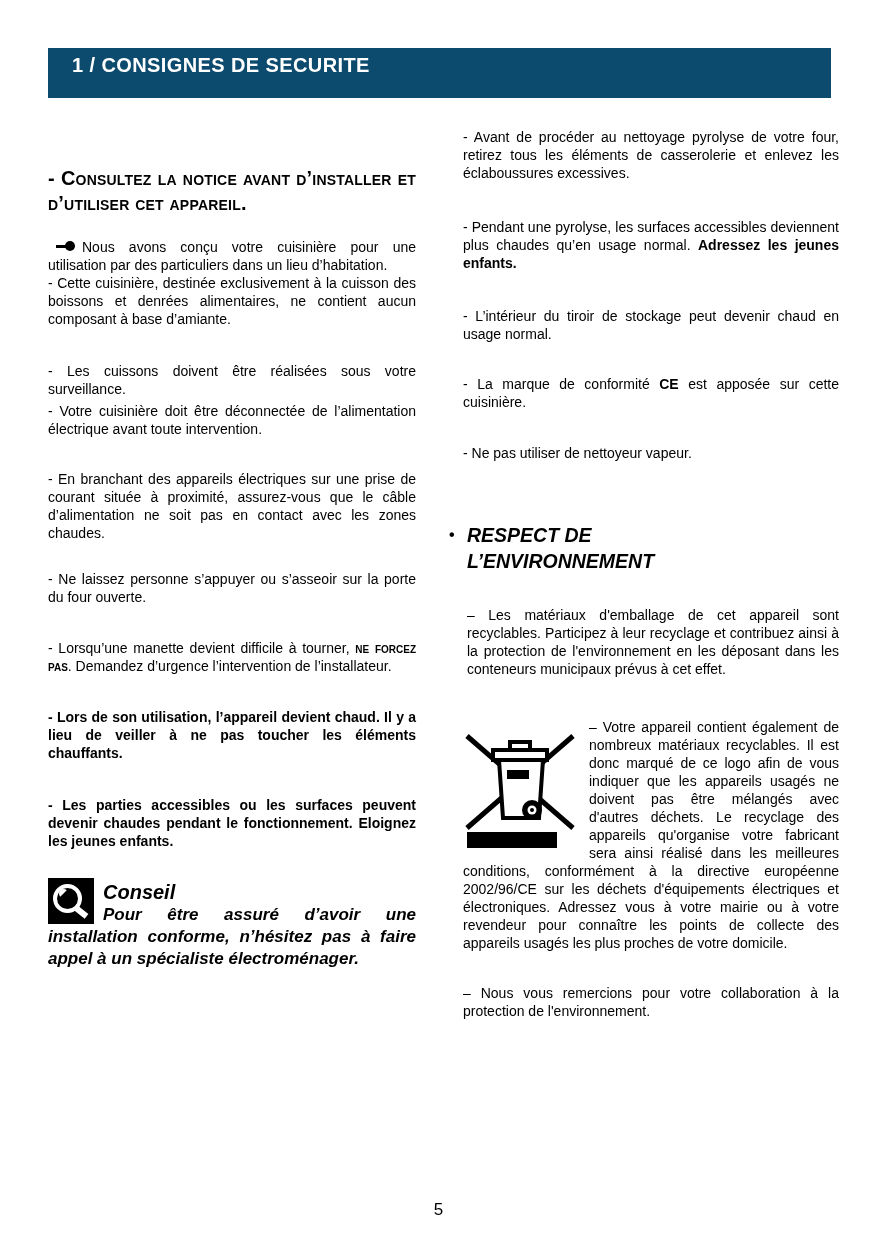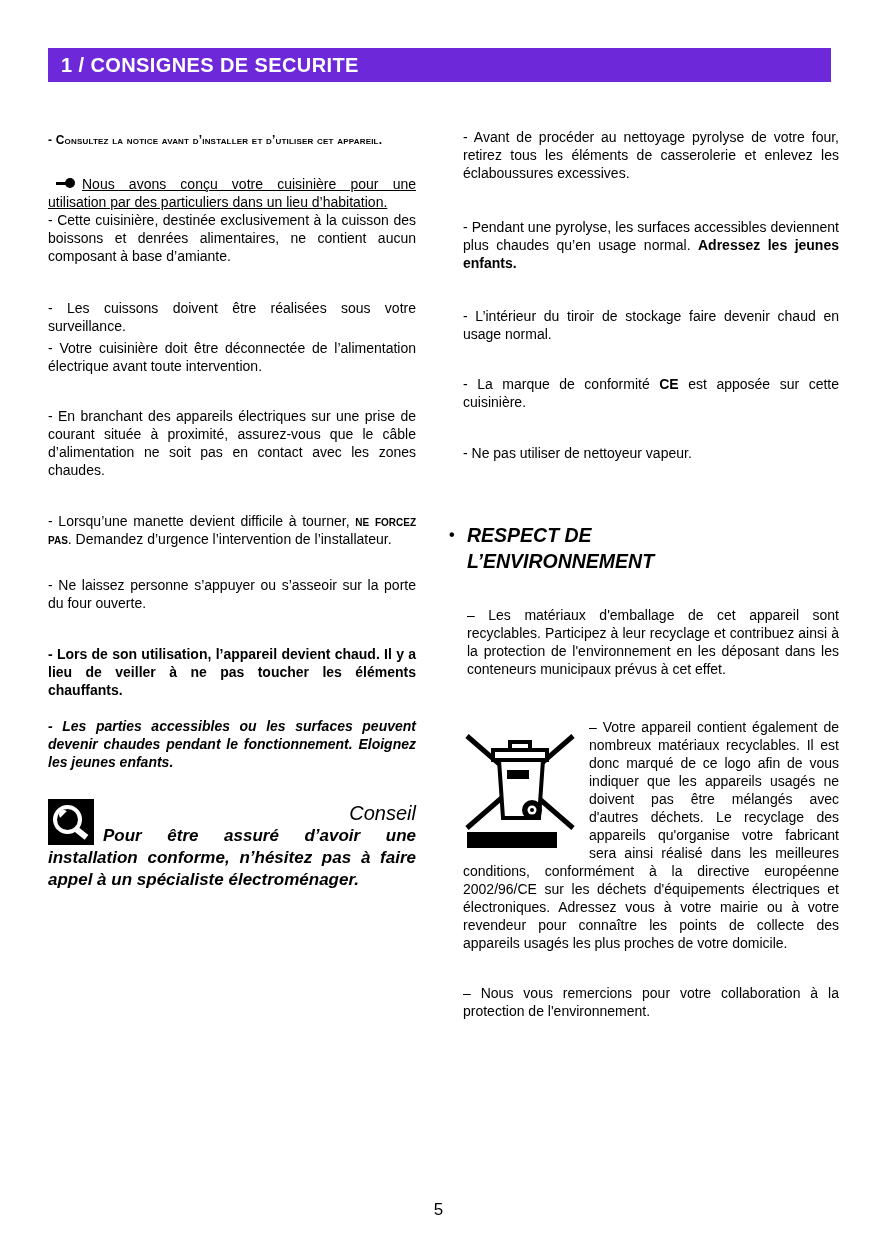--- a/index.html
+++ b/index.html
@@ -6,42 +6,42 @@
   .page{
     position:relative;
     width:877px;height:1241px;
     background:#ffffff;
     margin:0 auto;
     font-family:"Liberation Sans","DejaVu Sans",sans-serif;
     color:#000;
     overflow:hidden;
   }
   .header-bar{
-    position:absolute;left:48px;top:48px;width:783px;height:34px;
-    background:#6d28d9;color:#fff;
+    position:absolute;left:48px;top:48px;width:783px;height:50px;
+    background:#0c4a6e;color:#fff;
     font-size:20px;font-weight:bold;line-height:34px;
-    padding-left:13px;box-sizing:border-box;
+    padding-left:24px;box-sizing:border-box;
     letter-spacing:0.4px;
   }
   .columns{
     position:absolute;left:48px;top:82px;
     display:flex;
     padding-top:46px;
   }
   .col-left{width:368px;margin-right:47px;}
   .col-right{width:376px;}
   p.t{
     margin:0;
     font-size:14px;line-height:18px;
     text-align:justify;
     text-justify:inter-word;
   }
   .b{font-weight:bold;}
   .sc{font-variant:small-caps;}
-  p.notice{font-size:12px;line-height:25px;letter-spacing:0.2px;}
+  p.notice{font-size:20px;line-height:25px;letter-spacing:0.2px;margin-top:38px;}
   
   .mk{
     display:inline-flex;align-items:center;
     margin-left:8px;margin-right:7px;
     vertical-align:middle;transform:translateY(-2px);
   }
   .mk-line{width:10px;height:3px;background:#000;}
   .mk-dot{width:10px;height:10px;border-radius:50%;background:#000;margin-left:-1px;}
   
   .conseil{margin-top:28px;}
@@ -56,22 +56,22 @@
   .lens-glint{
     position:absolute;left:11px;top:11px;width:9px;height:9px;
     border-radius:50%;background:#fff;
     clip-path:polygon(0 0,100% 0,0 100%);
   }
   .lens-handle{
     position:absolute;left:26px;top:31px;width:14px;height:6px;
     background:#fff;transform:rotate(38deg);
   }
   .conseil-title{
-    font-size:20px;font-weight:normal;font-style:italic;
-    line-height:24px;padding-top:2px;text-align:right;
+    font-size:20px;font-weight:bold;font-style:italic;
+    line-height:24px;padding-top:2px;
   }
   .conseil-body{
     margin:0;font-size:17px;line-height:22px;
     font-weight:bold;font-style:italic;text-align:justify;
   }
   
   .env-heading{
     position:relative;
     margin-top:60px;margin-left:4px;
     font-size:19.5px;line-height:26px;
@@ -99,57 +99,57 @@
 
   <div class="header-bar">
     <span>1 / CONSIGNES DE SECURITE</span>
   </div>
 
   <div class="columns">
 
     <div class="col-left">
       <p class="t notice"><span class="b sc">- Consultez la notice avant d’installer et d’utiliser cet appareil.</span></p>
 
-      <p class="t" style="margin-top:22px;text-decoration:underline;"><span class="mk">
+      <p class="t" style="margin-top:22px;"><span class="mk">
             <span class="mk-line"></span>
             <span class="mk-dot"></span>
           </span><span><span>Nous avons conçu votre cuisinière pour une utilisation par des particuliers dans un lieu d’habitation.</span></span></p>
       <p class="t"><span>- Cette cuisinière, destinée exclusivement à la cuisson des boissons et denrées alimentaires, ne contient aucun composant à base d’amiante.</span></p>
 
       <p class="t" style="margin-top:34px;"><span>- Les cuissons doivent être réalisées sous votre surveillance.</span></p>
       <p class="t" style="margin-top:4px;"><span>- Votre cuisinière doit être déconnectée de l’alimentation électrique avant toute intervention.</span></p>
 
       <p class="t" style="margin-top:32px;"><span>- En branchant des appareils électriques sur une prise de courant située à proximité, assurez-vous que le câble d’alimentation ne soit pas en contact avec les zones chaudes.</span></p>
 
+      <p class="t" style="margin-top:28px;"><span>- Ne laissez personne s’appuyer ou s’asseoir sur la porte du four ouverte.</span></p>
+
       <p class="t" style="margin-top:33px;"><span>- Lorsqu’une manette devient difficile à tourner, </span><span class="b sc">ne forcez pas</span><span>. Demandez d’urgence l’intervention de l’installateur.</span></p>
-
-      <p class="t" style="margin-top:28px;"><span>- Ne laissez personne s’appuyer ou s’asseoir sur la porte du four ouverte.</span></p>
 
       <p class="t" style="margin-top:33px;"><span class="b">- Lors de son utilisation, l’appareil devient chaud. Il y a lieu de veiller à ne pas toucher les éléments chauffants.</span></p>
 
 
-      <p class="t" style="margin-top:18px;font-style:italic;"><span class="b">- Les parties accessibles ou les surfaces peuvent devenir chaudes pendant le fonctionnement. Eloignez les jeunes enfants.</span></p>
+      <p class="t" style="margin-top:34px;"><span class="b">- Les parties accessibles ou les surfaces peuvent devenir chaudes pendant le fonctionnement. Eloignez les jeunes enfants.</span></p>
 
       <div class="conseil">
         <div class="conseil-icon">
           <div class="lens"></div>
           <div class="lens-glint"></div>
           <div class="lens-handle"></div>
         </div>
         <div class="conseil-title">Conseil</div>
         <p class="conseil-body"><span>Pour être assuré d’avoir une installation conforme, n’hésitez pas à faire appel à un spécialiste électroménager.</span></p>
       </div>
     </div>
 
     <div class="col-right">
       <p class="t"><span>- Avant de procéder au nettoyage pyrolyse de votre four, retirez tous les éléments de casserolerie et enlevez les éclaboussures excessives.</span></p>
 
       <p class="t" style="margin-top:36px;"><span>- Pendant une pyrolyse, les surfaces accessibles deviennent plus chaudes qu’en usage normal. </span><span class="b">Adressez les jeunes enfants.</span></p>
 
-      <p class="t" style="margin-top:35px;"><span>- L’intérieur du tiroir de stockage faire devenir chaud en usage normal.</span></p>
+      <p class="t" style="margin-top:35px;"><span>- L’intérieur du tiroir de stockage peut devenir chaud en usage normal.</span></p>
 
       <p class="t" style="margin-top:32px;"><span>- La marque de conformité </span><span class="b">CE</span><span> est apposée sur cette cuisinière.</span></p>
 
       <p class="t" style="margin-top:33px;"><span>- Ne pas utiliser de nettoyeur vapeur.</span></p>
 
       <div class="env-heading">
         <span class="env-bullet">•</span>
         <span>RESPECT DE L’ENVIRONNEMENT</span>
       </div>
 

